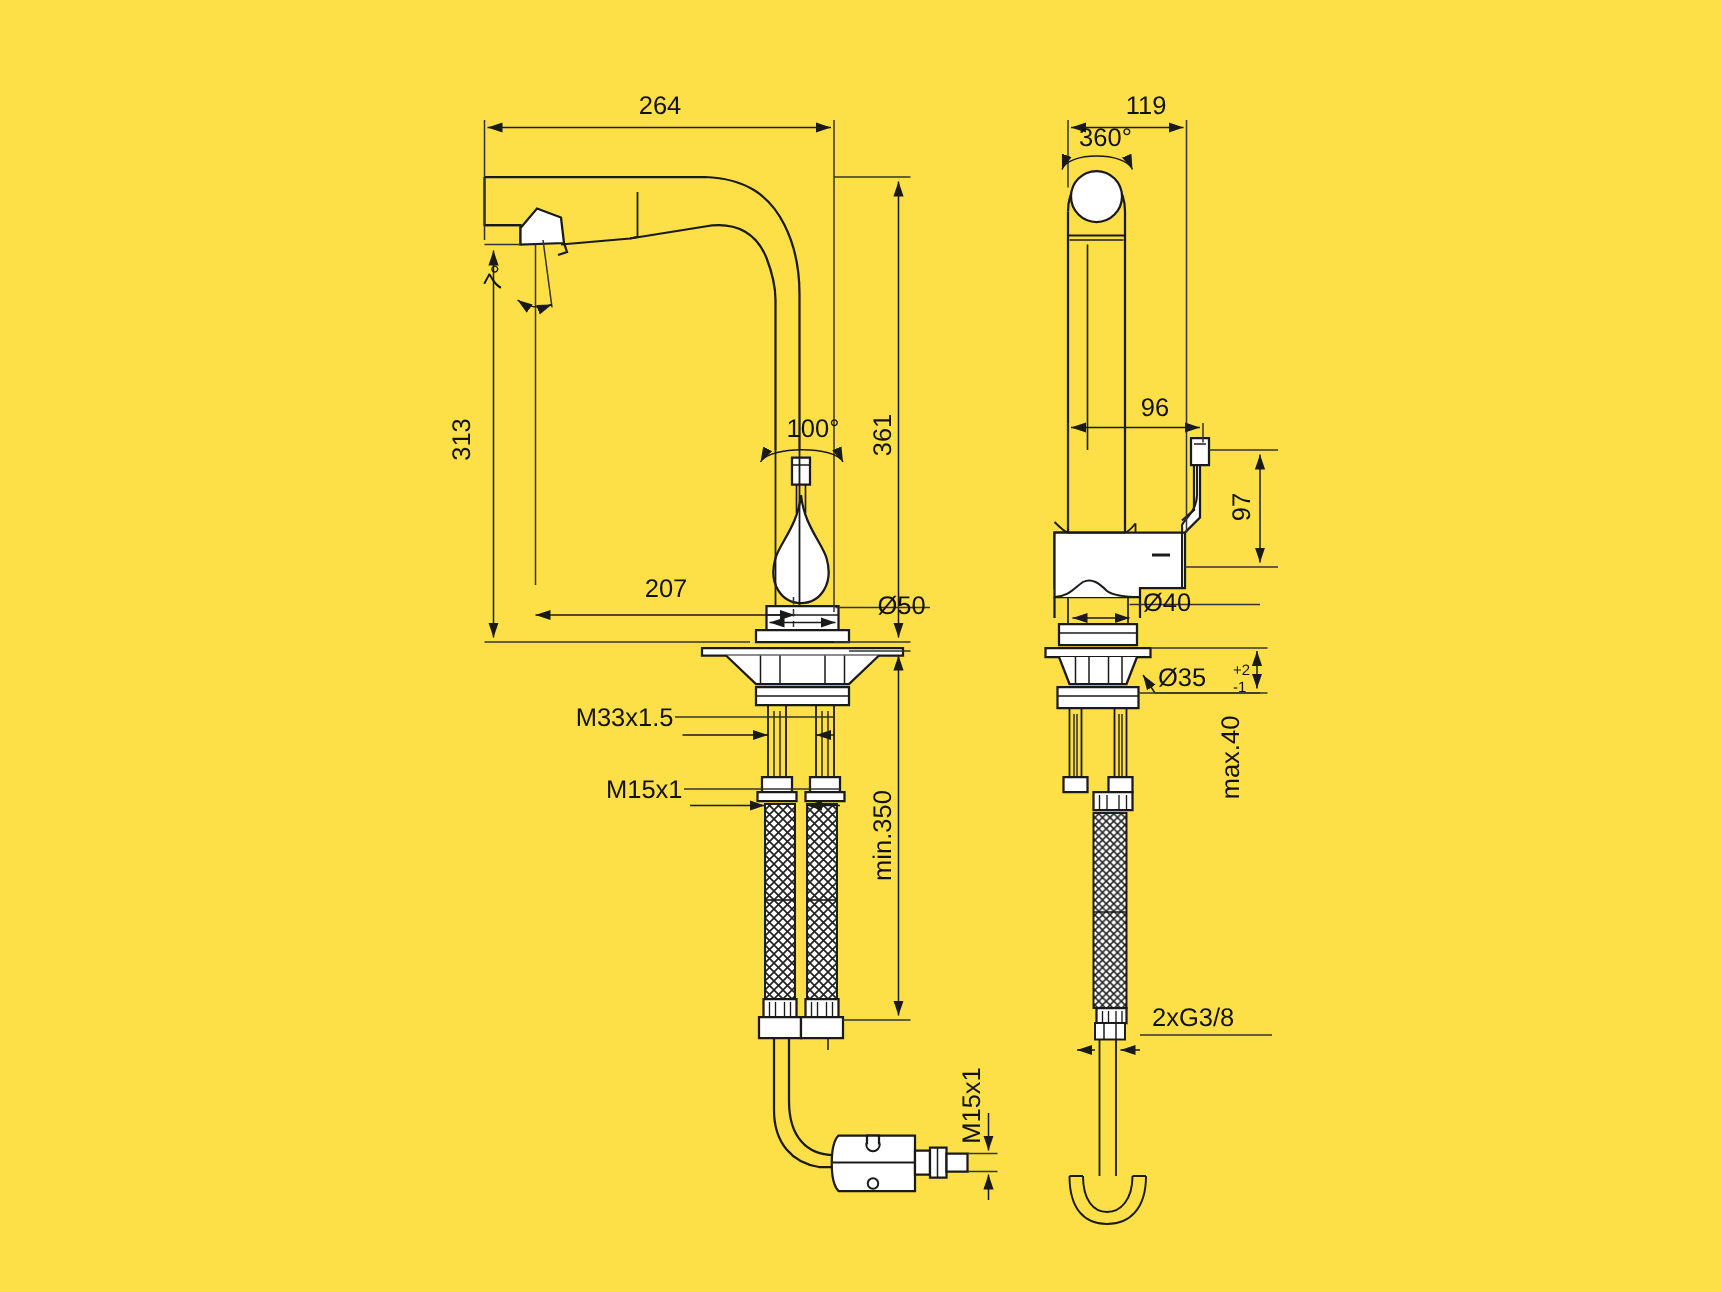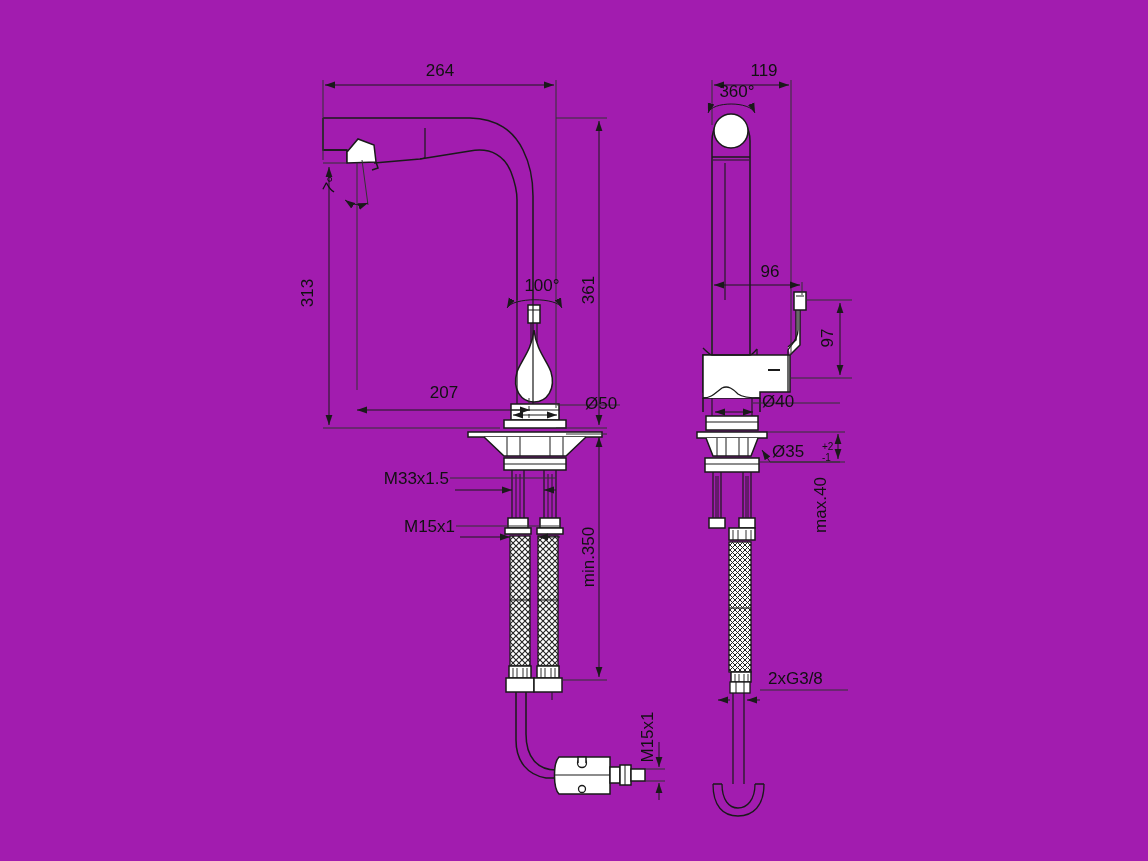--- a/index.html
+++ b/index.html
@@ -1,18 +1,18 @@
 <!DOCTYPE html>
 <html><head>
 <meta charset="utf-8">
 <title>Technical Drawing</title>
 <style>
   html,body{margin:0;padding:0;background:#ffffff;}
   body{width:1148px;height:861px;font-family:"Liberation Sans",sans-serif;overflow:hidden;}
-  #stage{position:relative;width:1148px;height:861px;background:#a21caf;}
+  #stage{position:relative;width:1148px;height:861px;background:#fde047;}
   svg#drawing{position:absolute;left:0;top:0;width:1148px;height:861px;display:block;}
   .dimtext{font-family:"Liberation Sans",sans-serif;font-size:17px;fill:#111;}
   .sup{font-size:10px;}
 </style>
 </head>
 <body>
 
 <div id="stage">
 <svg id="drawing" viewBox="0 0 1148 861">
   <defs>

